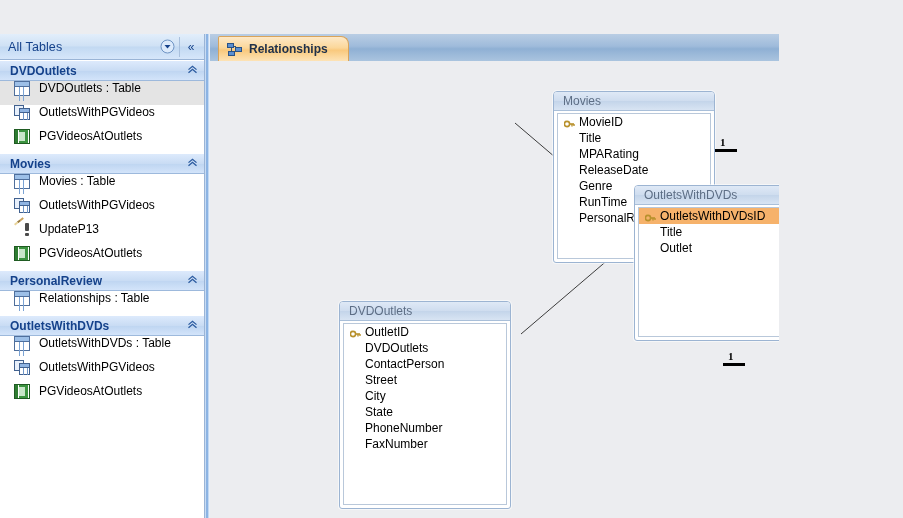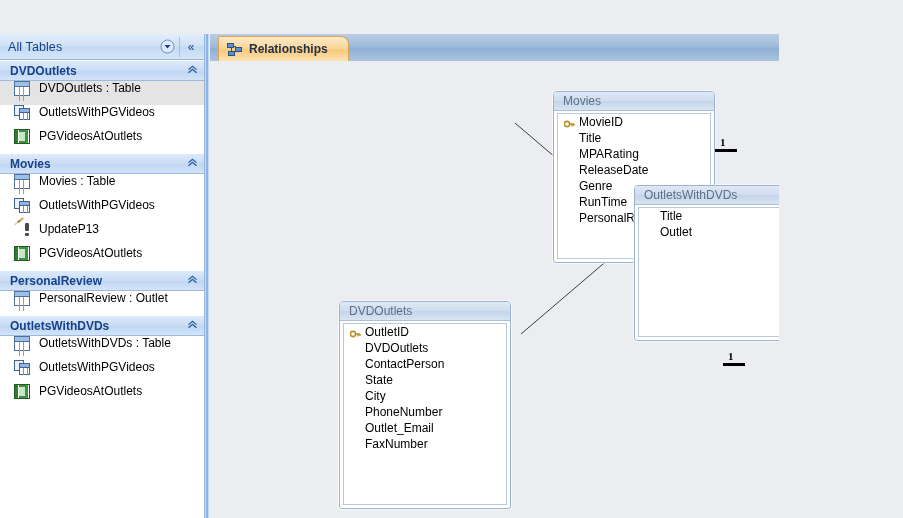--- a/index.html
+++ b/index.html
@@ -330,21 +330,21 @@
         </div>
         <div class="group-header">
           <div class="group-title">PersonalReview</div>
           <div class="group-chevron"><svg width="11" height="11" viewBox="0 0 11 11">
               <path d="M1.5 5.5 L5.5 1.8 L9.5 5.5" fill="none" stroke="#2b5ba0" stroke-width="1.3"></path>
               <path d="M1.5 9 L5.5 5.3 L9.5 9" fill="none" stroke="#2b5ba0" stroke-width="1.3"></path>
             </svg></div>
         </div>
         <div class="nav-item">
           <span class="ico ico-table"></span>
-          <span class="label">PersonalReview : Outlet</span>
+          <span class="label">Relationships : Table</span>
         </div>
         <div class="group-header">
           <div class="group-title">OutletsWithDVDs</div>
           <div class="group-chevron"><svg width="11" height="11" viewBox="0 0 11 11">
               <path d="M1.5 5.5 L5.5 1.8 L9.5 5.5" fill="none" stroke="#2b5ba0" stroke-width="1.3"></path>
               <path d="M1.5 9 L5.5 5.3 L9.5 9" fill="none" stroke="#2b5ba0" stroke-width="1.3"></path>
             </svg></div>
         </div>
         <div class="nav-item">
           <span class="ico ico-table"></span>
@@ -422,20 +422,30 @@
               </div>
               <div class="fld">
                 <span class="keyslot"></span>
                 <span class="fname">PersonalReview</span>
               </div>
             </div>
           </div>
           <div class="tbox" style="left: 424px; top: 124px; width: 176px; height: 156px;">
             <div class="tbox-title">OutletsWithDVDs</div>
             <div class="tbox-body">
+              <div class="fld sel">
+                <span class="keyslot">
+                  <span class="ico-key"><svg width="11" height="9" viewBox="0 0 11 9">
+                      <circle cx="3" cy="4" r="2.6" fill="none" stroke="#b8912c" stroke-width="1.6"></circle>
+                      <path d="M5 4 H10" stroke="#b8912c" stroke-width="1.6"></path>
+                      <path d="M8 4 V6.6 M10 4 V6" stroke="#b8912c" stroke-width="1.4"></path>
+                    </svg></span>
+                </span>
+                <span class="fname">OutletsWithDVDsID</span>
+              </div>
               <div class="fld">
                 <span class="keyslot"></span>
                 <span class="fname">Title</span>
               </div>
               <div class="fld">
                 <span class="keyslot"></span>
                 <span class="fname">Outlet</span>
               </div>
             </div>
           </div>
@@ -455,33 +465,33 @@
               <div class="fld">
                 <span class="keyslot"></span>
                 <span class="fname">DVDOutlets</span>
               </div>
               <div class="fld">
                 <span class="keyslot"></span>
                 <span class="fname">ContactPerson</span>
               </div>
               <div class="fld">
                 <span class="keyslot"></span>
+                <span class="fname">Street</span>
+              </div>
+              <div class="fld">
+                <span class="keyslot"></span>
+                <span class="fname">City</span>
+              </div>
+              <div class="fld">
+                <span class="keyslot"></span>
                 <span class="fname">State</span>
               </div>
               <div class="fld">
                 <span class="keyslot"></span>
-                <span class="fname">City</span>
-              </div>
-              <div class="fld">
-                <span class="keyslot"></span>
                 <span class="fname">PhoneNumber</span>
-              </div>
-              <div class="fld">
-                <span class="keyslot"></span>
-                <span class="fname">Outlet_Email</span>
               </div>
               <div class="fld">
                 <span class="keyslot"></span>
                 <span class="fname">FaxNumber</span>
               </div>
             </div>
           </div>
         </div>
       <div id="markers-layer">
           <div class="marker one" style="left: 505px; top: 76px;"><span class="glyph">1</span><span class="bar"></span></div>

